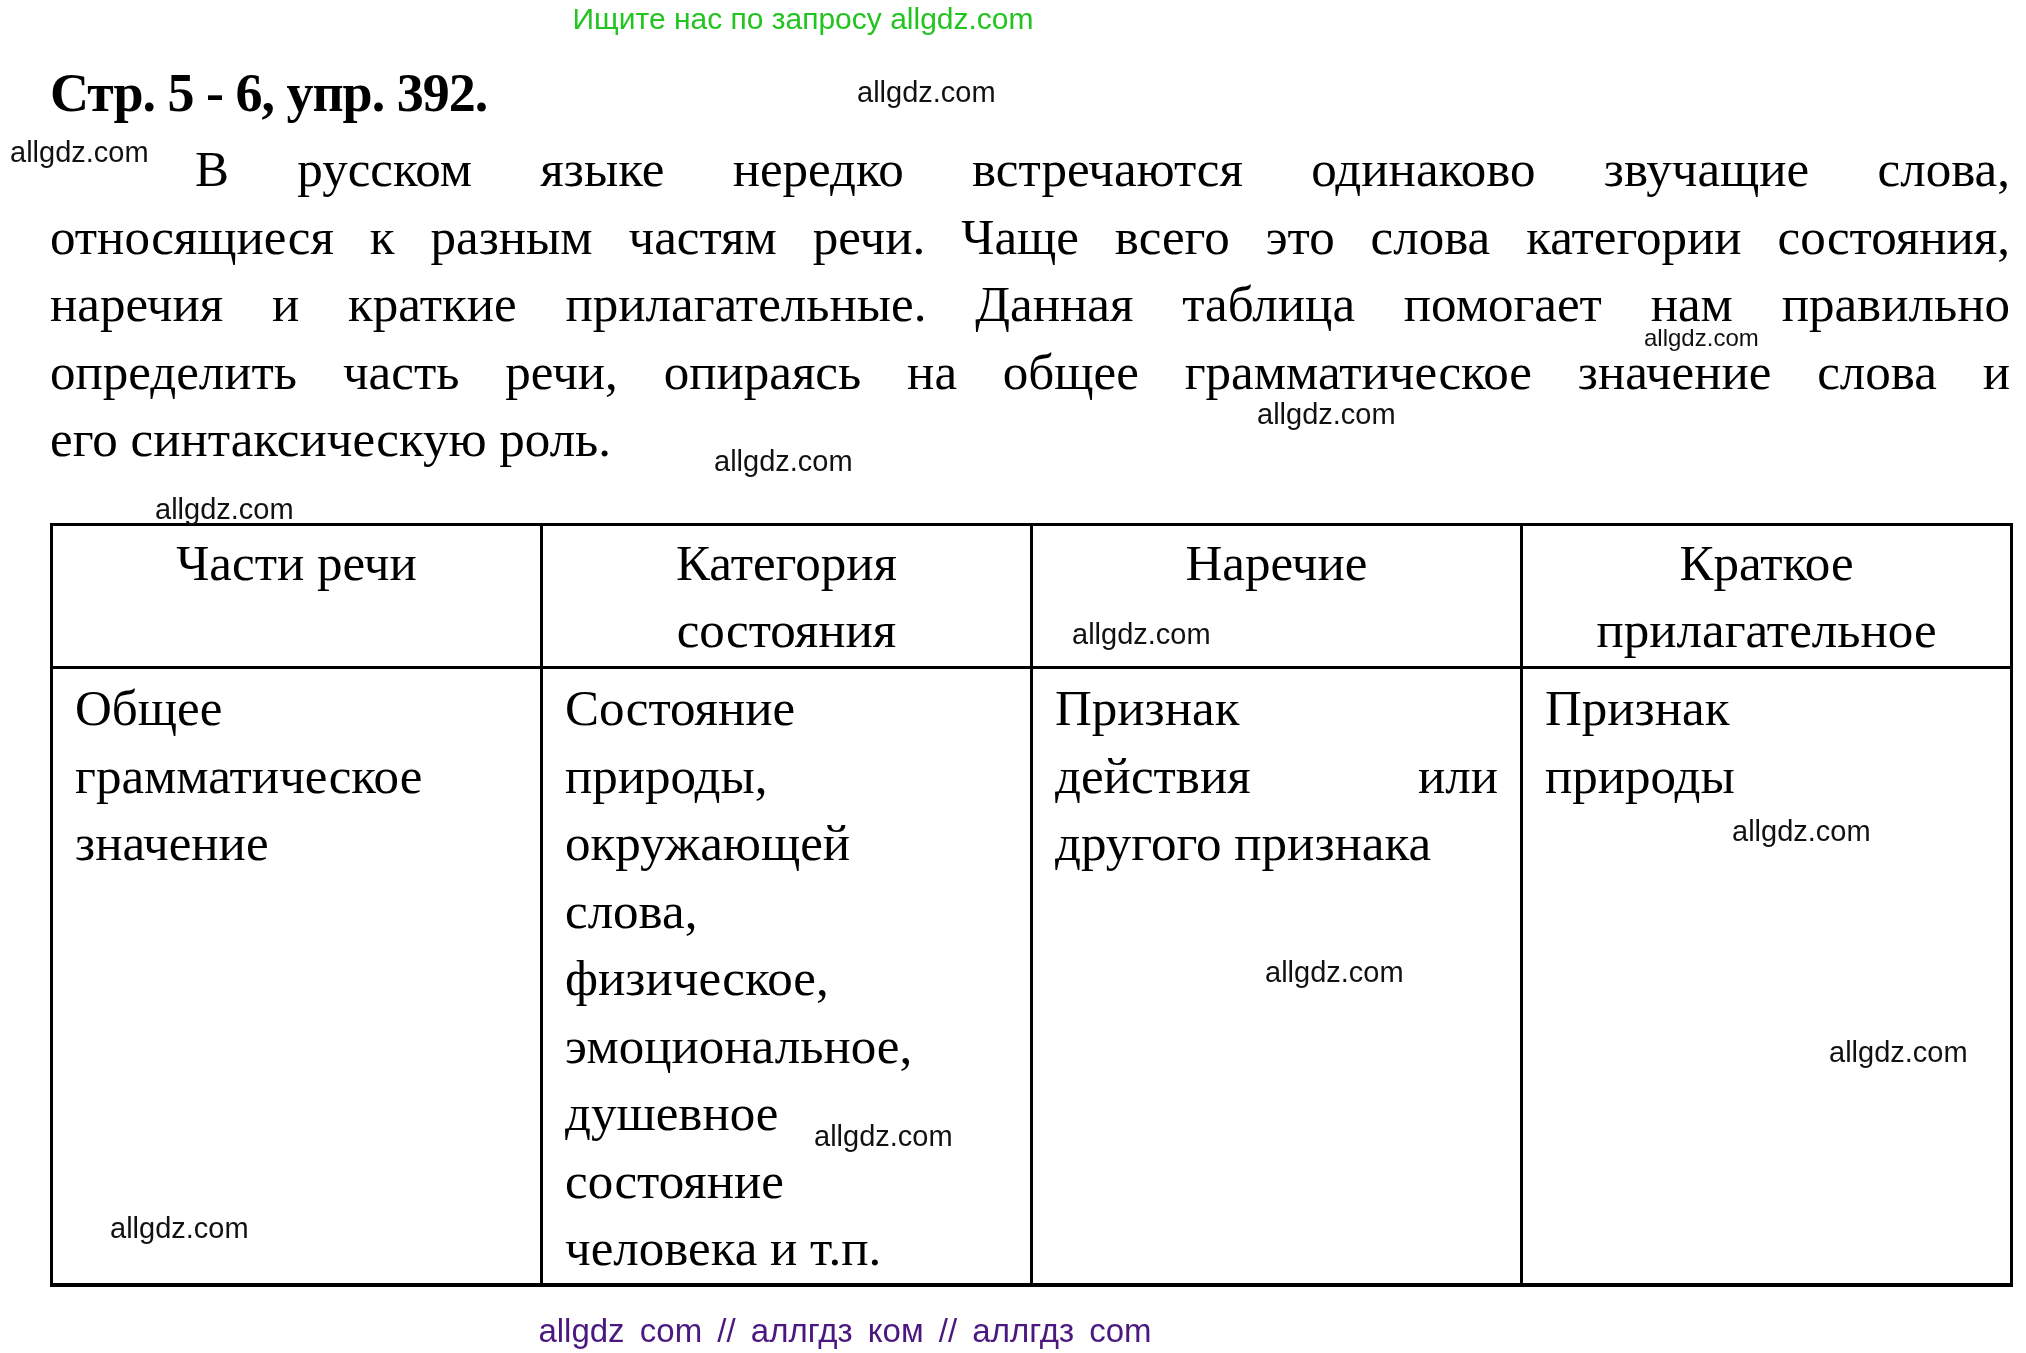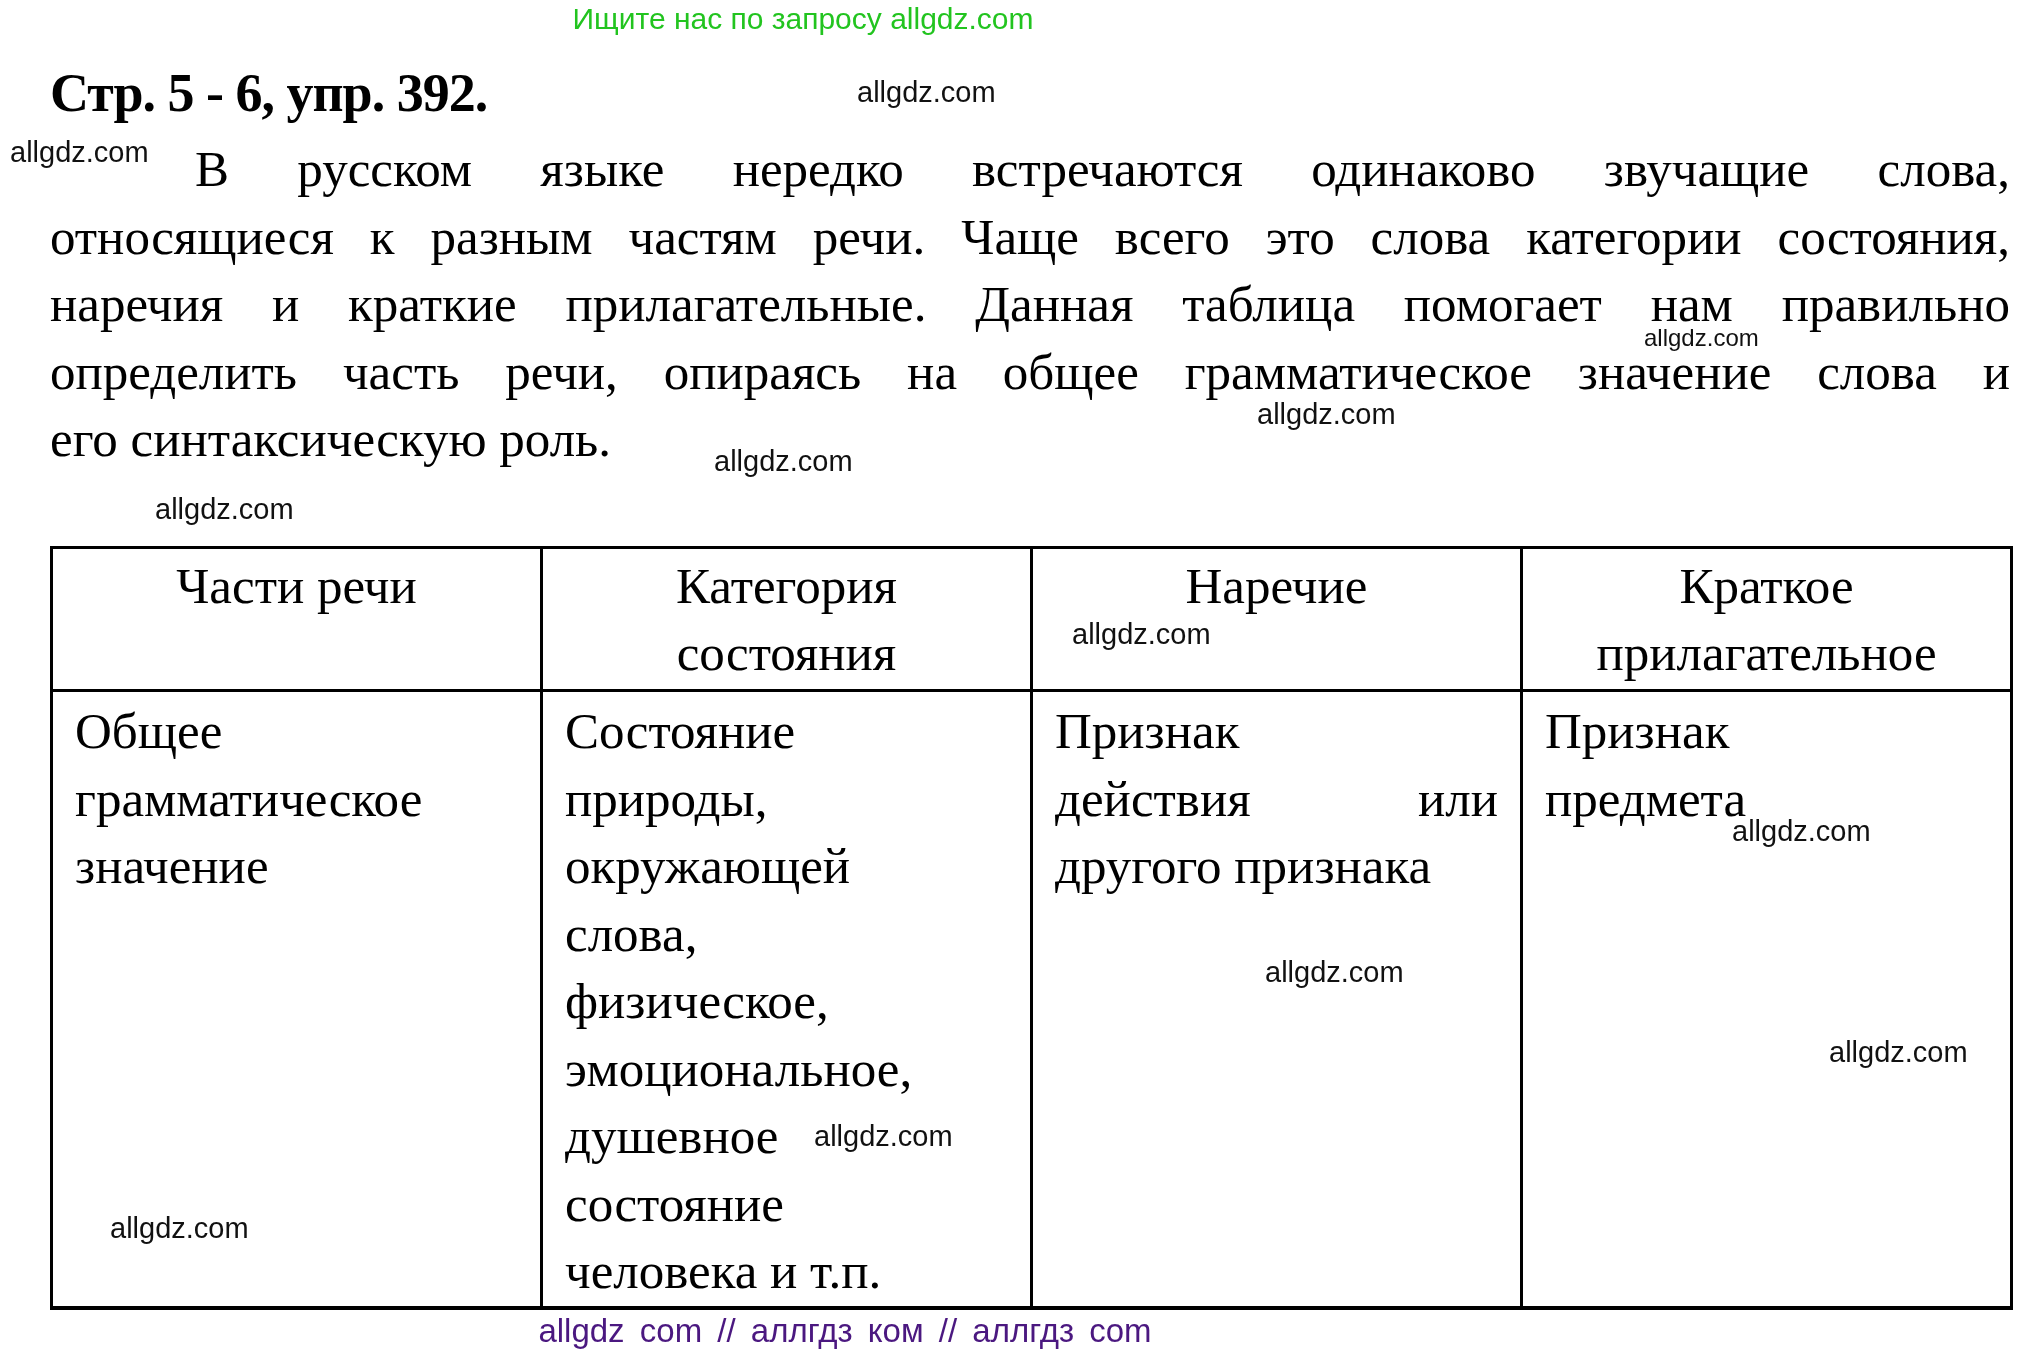--- a/index.html
+++ b/index.html
@@ -7,21 +7,21 @@
   .top-banner { position:absolute; left:0; width:1606px; top:2px; text-align:center;
     font-family:"Liberation Sans", sans-serif; font-size:30px; color:#22c41f; }
   .title { position:absolute; left:50px; top:62px; font-family:"Liberation Serif", serif;
     font-weight:bold; font-size:54px; color:#000; letter-spacing:-1px; }
   .para { position:absolute; left:50px; width:1960px; top:136px; font-family:"Liberation Serif", serif;
     font-size:51px; line-height:67.5px; color:#000; }
   .para .line { display:block; white-space:nowrap; text-align:justify; text-align-last:justify; height:67.5px; }
   .para .line.first { padding-left:145px; }
   .para .line.last { text-align-last:left; }
   .wm { position:absolute; font-family:"Liberation Sans", sans-serif; font-size:29px; color:#111; white-space:nowrap; }
-  table.grid { position:absolute; left:50px; top:546px; width:1960px; height:742px; border-collapse:collapse;
+  table.grid { position:absolute; left:50px; top:523px; width:1960px; height:742px; border-collapse:collapse;
     font-family:"Liberation Serif", serif; font-size:51px; color:#000; table-layout:fixed;padding-left:14px; }
   table.grid td, table.grid th { border:3px solid #000; vertical-align:top; padding:0 22px; font-weight:normal; }
   table.grid th { text-align:center; line-height:67px; height:136px; padding-top:4px; }
   table.grid td { line-height:67.5px; padding-top:6px; }
   table.grid tr.body td { border-bottom-width:4px; }
   .cell-line { display:block; white-space:nowrap; }
   .cell-line.justify { text-align:justify; text-align-last:justify; }
   .footer { position:absolute; left:0; width:1690px; top:1312px; text-align:center;
     font-family:"Liberation Sans", sans-serif; font-size:33px; color:#4b1880; word-spacing:6px; }
 </style>
@@ -81,21 +81,21 @@
       <span class="cell-line">состояние</span>
       <span class="cell-line">человека и т.п.</span>
     </td>
     <td>
       <span class="cell-line">Признак</span>
       <span class="cell-line justify">действия или</span>
       <span class="cell-line">другого признака</span>
     </td>
     <td>
       <span class="cell-line">Признак</span>
-      <span class="cell-line">предмета</span>
+      <span class="cell-line">природы</span>
     </td>
   </tr>
 </tbody>
   </table>
 
 <div class="wm" style="left:857px; top:76px;">allgdz.com</div>
 <div class="wm" style="left:10px; top:136px;">allgdz.com</div>
 <div class="wm" style="left:1644px; top:324px; font-size:24px;">allgdz.com</div>
 <div class="wm" style="left:1257px; top:398px;">allgdz.com</div>
 <div class="wm" style="left:714px; top:445px;">allgdz.com</div>

